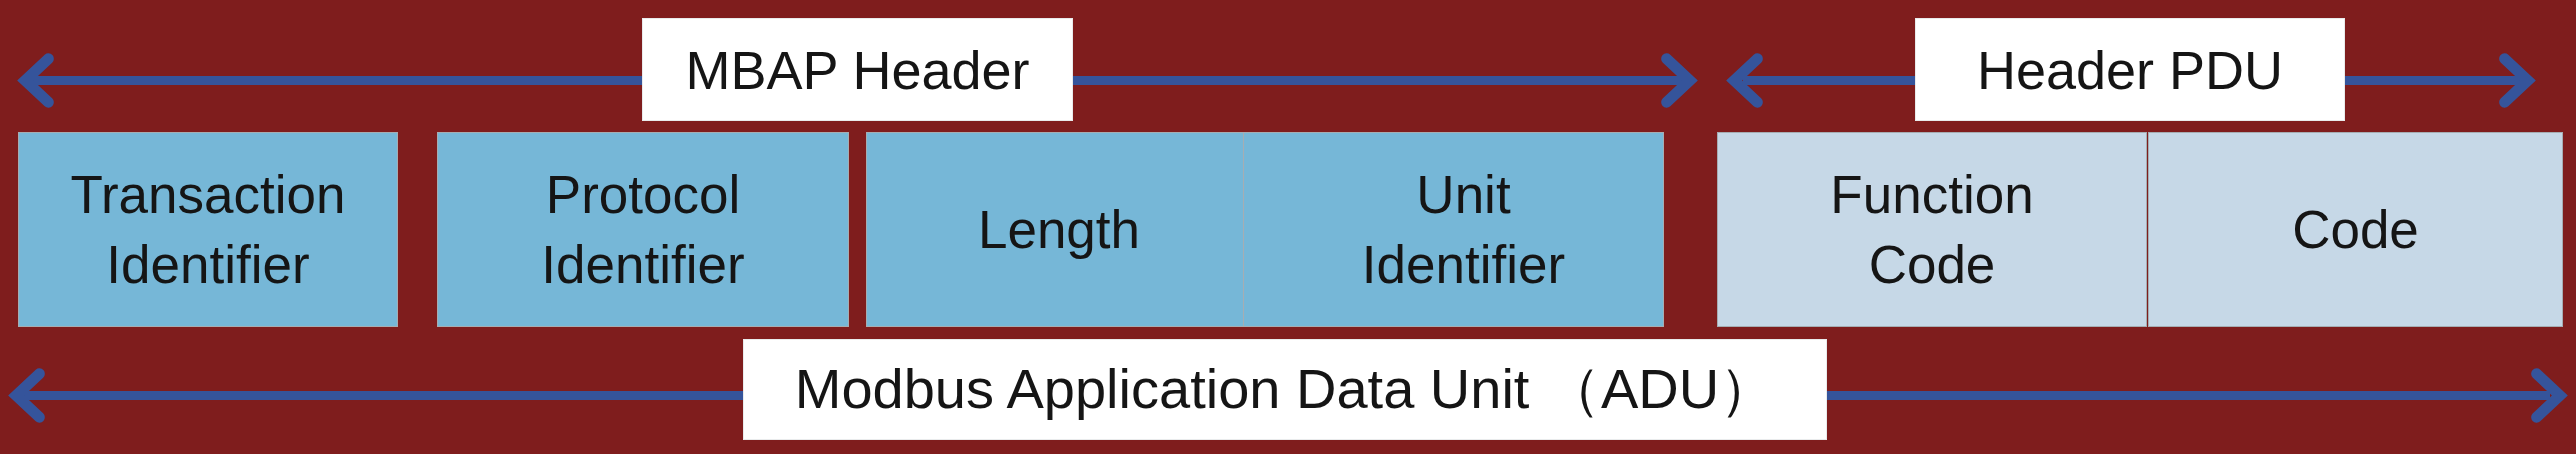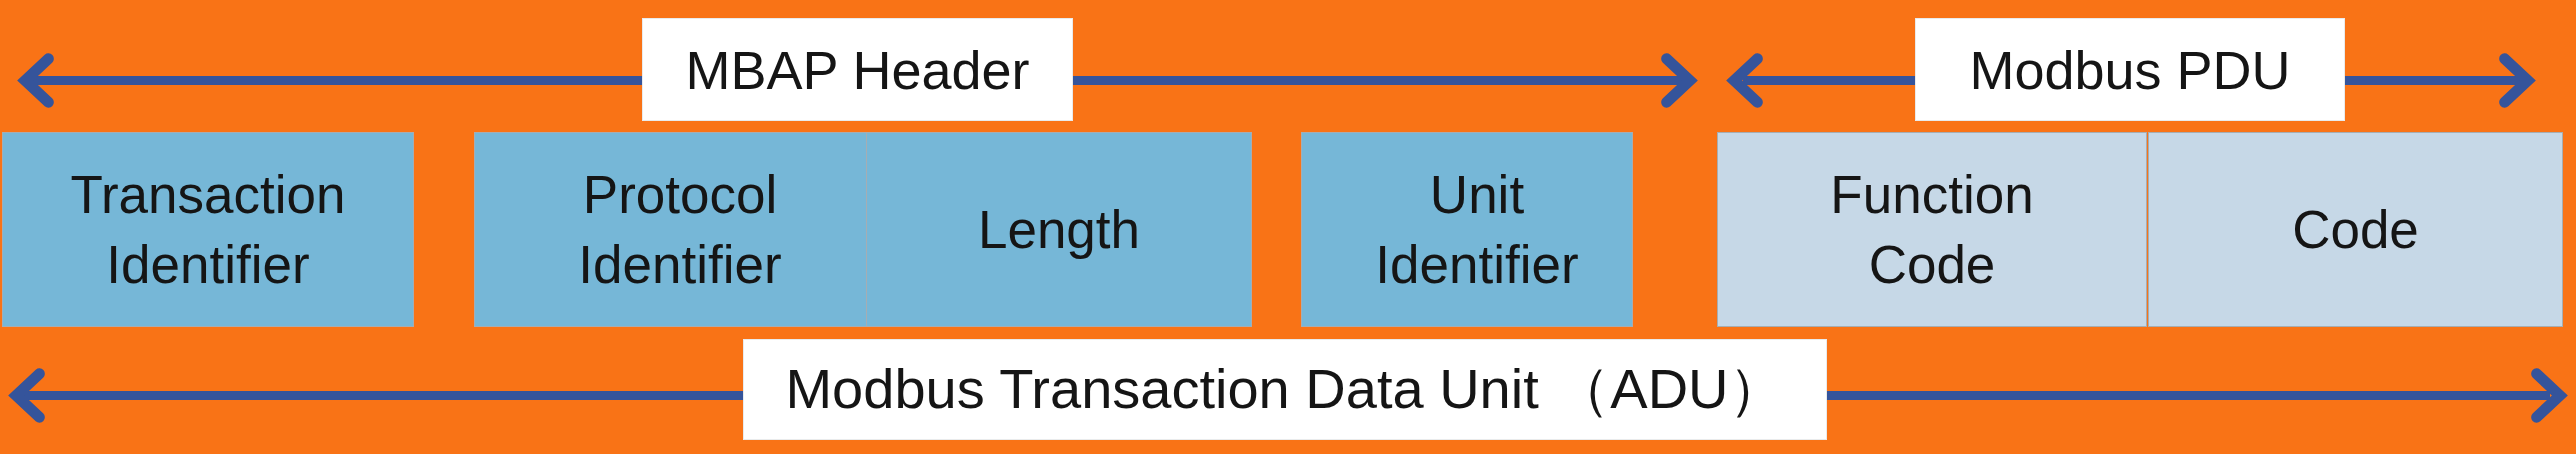--- a/index.html
+++ b/index.html
@@ -4,21 +4,21 @@
 <style>
   html, body {
     margin: 0;
     padding: 0;
     background: #ffffff;
   }
   #canvas {
     position: relative;
     width: 2576px;
     height: 454px;
-    background: #f97316;
+    background: #7f1d1d;
     font-family: "Liberation Sans", sans-serif;
     color: var(--text, #151515);
     overflow: hidden;
   }
 
   
   .ln {
     position: absolute;
     height: 9.3px;
     background: var(--arrow-blue, #35549B);
@@ -72,24 +72,24 @@
     border: 1.6px solid var(--box-border, #A6ADB2);
     display: flex;
     align-items: center;
     justify-content: center;
     text-align: center;
     font-size: 53px;
     line-height: 1.32;
   }
   .dark  { background: var(--mbap-box-fill, #76B7D7); }
   .light { background: var(--pdu-box-fill,  #C6D8E7); }
-  .f1 { left: 2px;   width: 412px; }
-  .f2 { left: 437px;  width: 412px; margin-left: 37px; }
+  .f1 { left: 18px;   width: 380px; }
+  .f2 { left: 437px;  width: 412px; }
   .f3 { left: 866px; width: 386px; }
-  .f4 { left: 1301px; width: 332px; padding-left: 20px; }
+  .f4 { left: 1243px; width: 421px; padding-left: 20px; }
   .f5 { left: 1717px; width: 430px; }
   .f6 { left: 2148px; width: 415px; }
   .field-label { white-space: pre-line; }
 </style>
 </head>
 <body>
 
 <div id="canvas">
 
   <div class="ln ln-mbap"></div>
@@ -104,21 +104,21 @@
   </div>
 
   <div class="ln ln-pdu"></div>
   <svg class="chev ch-pdu-l" width="44" height="59" viewBox="0 0 56 76">
       <path d="M44 10 L14 38 L44 66"></path>
     </svg>
   <svg class="chev flip ch-pdu-r" width="44" height="59" viewBox="0 0 56 76">
       <path d="M44 10 L14 38 L44 66"></path>
     </svg>
   <div class="arrow-label al-pdu">
-    <span>Modbus PDU</span>
+    <span>Header PDU</span>
   </div>
 
   <div class="fbox dark f1">
     <span class="field-label">Transaction
 Identifier</span>
   </div>
   <div class="fbox dark f2">
     <span class="field-label">Protocol
 Identifier</span>
   </div>
@@ -138,17 +138,17 @@
   </div>
 
   <div class="ln ln-adu"></div>
   <svg class="chev ch-adu-l" width="44" height="59" viewBox="0 0 56 76">
       <path d="M44 10 L14 38 L44 66"></path>
     </svg>
   <svg class="chev flip ch-adu-r" width="44" height="59" viewBox="0 0 56 76">
       <path d="M44 10 L14 38 L44 66"></path>
     </svg>
   <div class="arrow-label al-adu">
-    <span>Modbus Transaction Data Unit （ADU）</span>
+    <span>Modbus Application Data Unit （ADU）</span>
   </div>
 
 </div>
 
 
 </body></html>

